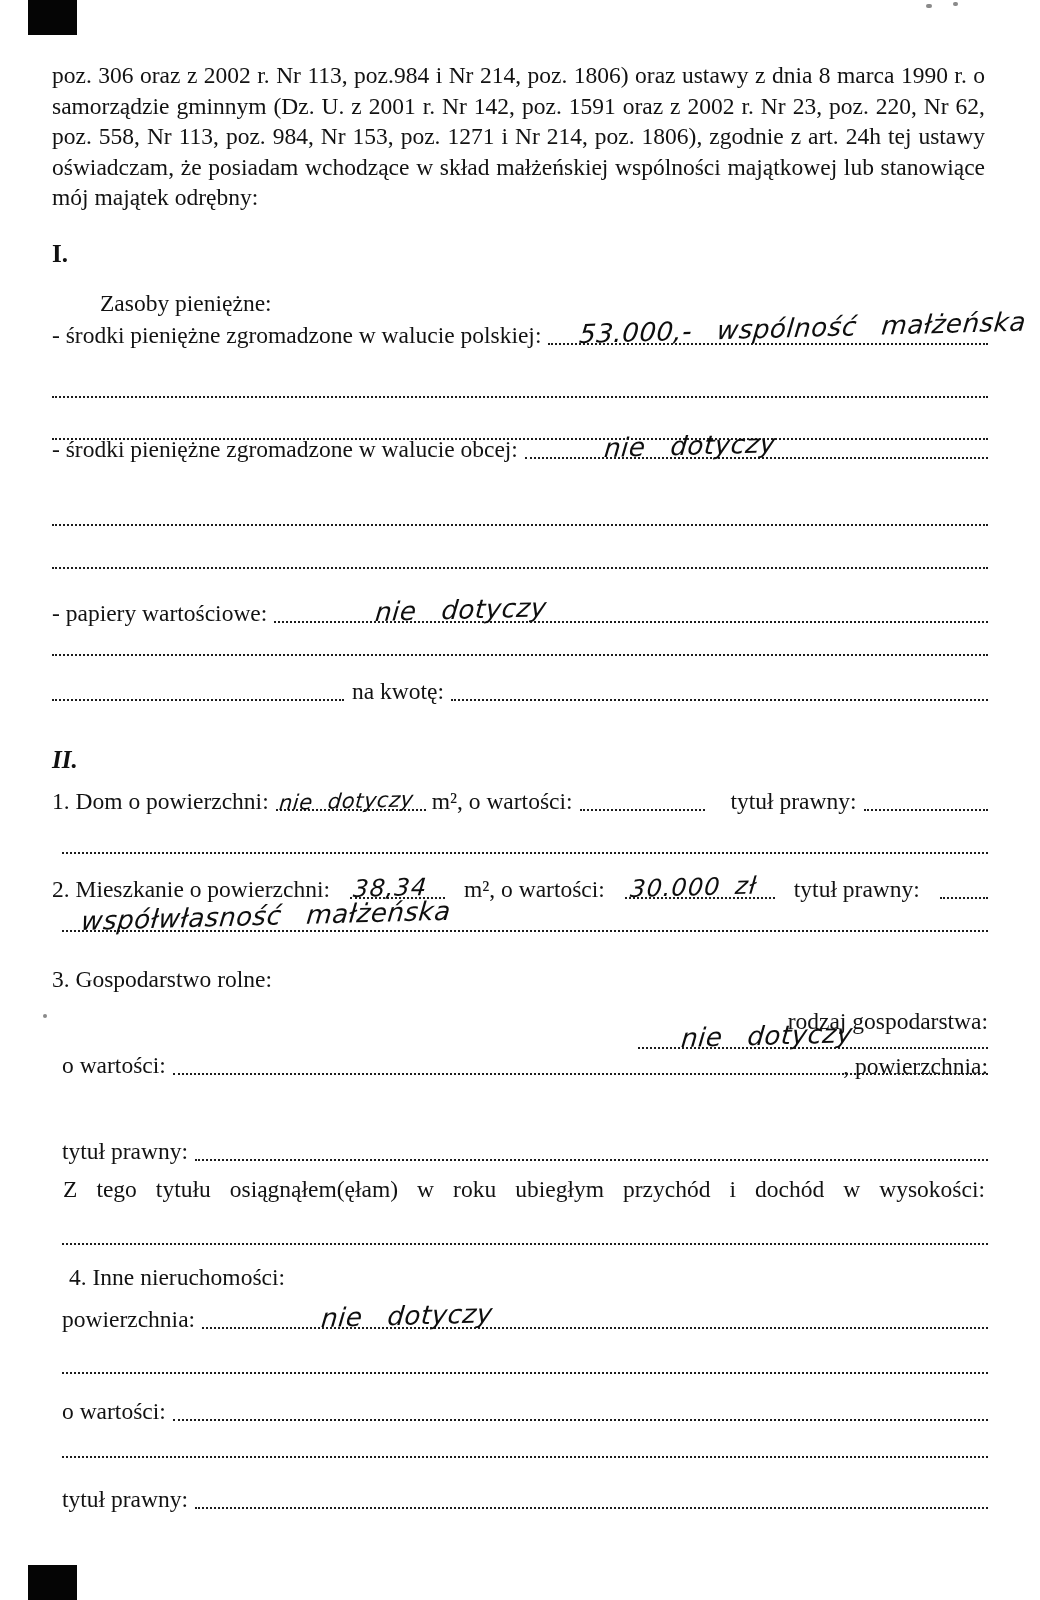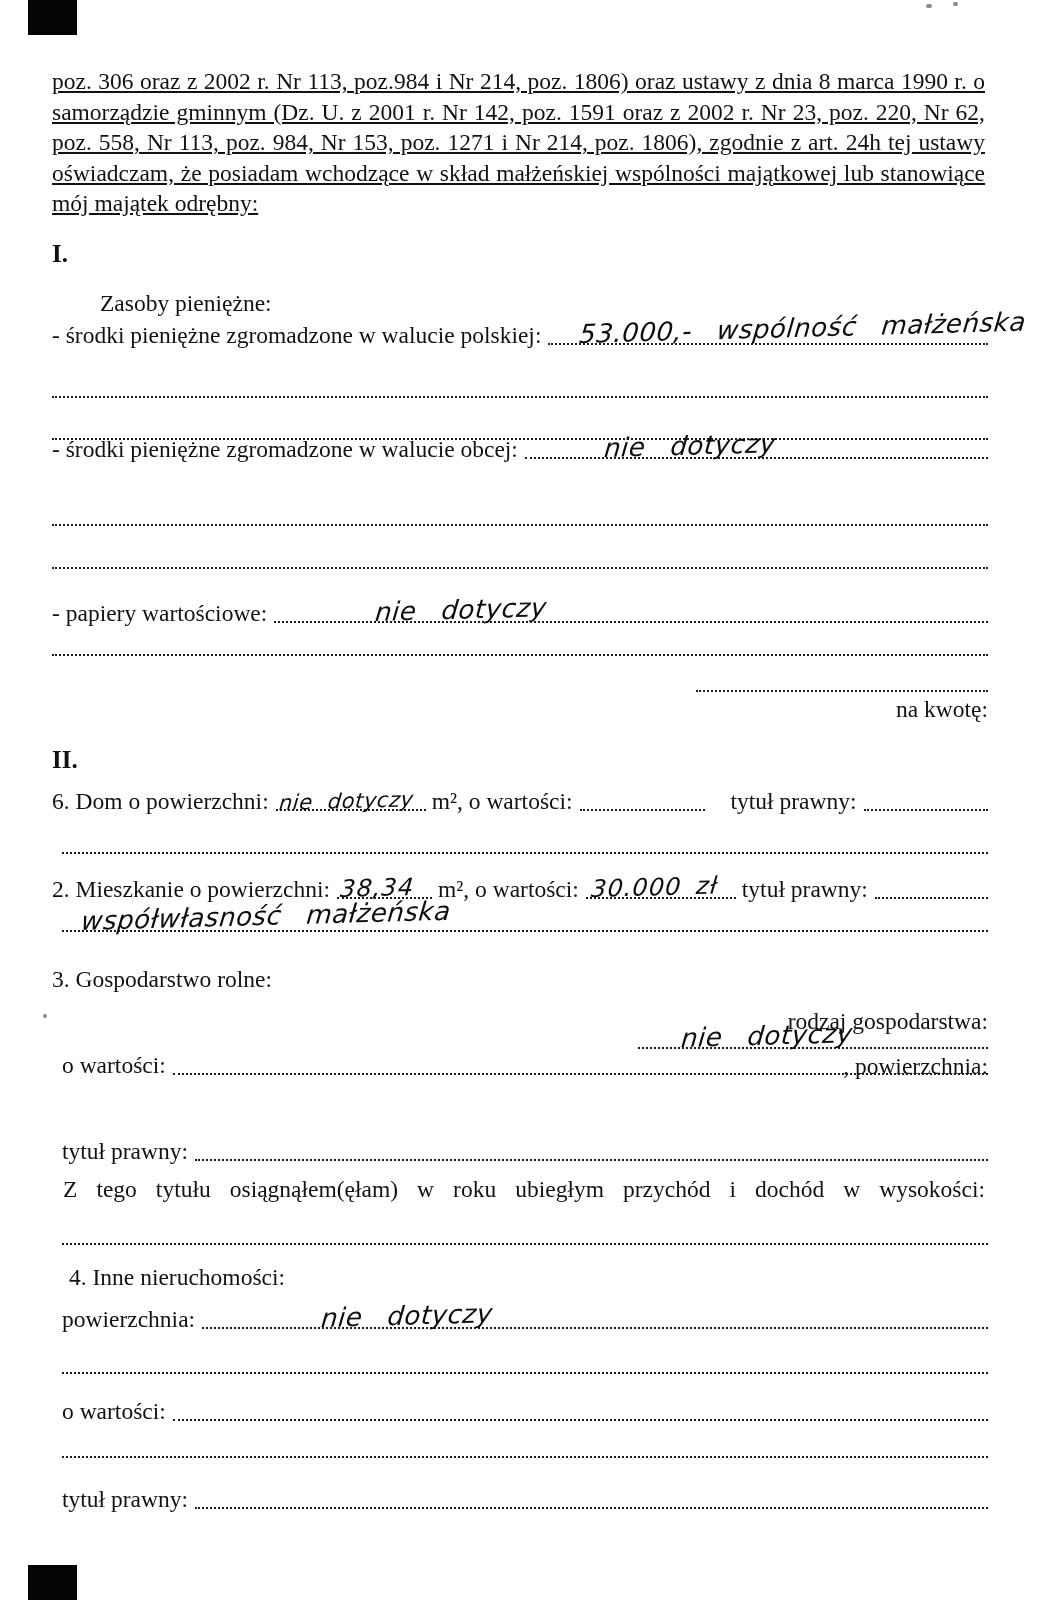--- a/index.html
+++ b/index.html
@@ -2,22 +2,22 @@
 <html><head>
 <meta charset="utf-8">
 <style>
   html,body{margin:0;padding:0;background:#e8e8e8;}
   .page{
     position:relative;width:1040px;height:1600px;background:#ffffff;
     font-family:"Liberation Serif", serif;color:#141414;overflow:hidden;
     margin:0 auto;
   }
   .par{
-    position:absolute;top:66px;left:52px;width:933px;
-    font-size:23.5px;line-height:30.5px;text-align:justify;color:#121212;text-decoration:underline;
+    position:absolute;top:60px;left:52px;width:933px;
+    font-size:23.5px;line-height:30.5px;text-align:justify;color:#121212;
   }
   .heading{
     position:absolute;left:52px;font-size:25px;font-weight:bold;color:#111;
   }
   .textline{
     position:absolute;left:52px;font-size:23.5px;color:#121212;white-space:nowrap;
   }
   .line{
     position:absolute;left:52px;right:52px;display:flex;align-items:flex-end;
     font-size:23.5px;color:#121212;white-space:nowrap;
@@ -86,43 +86,43 @@
 
   <div class="line" style="top:594px;margin-top:6px;">
     <span class="lbl">- papiery wartościowe:</span>
     <span class="fill grow">
       <span class="hw" style="left:100px;">nie dotyczy</span>
     </span>
   </div>
 
   <div class="dotline" style="left:52px;top:654px;"></div>
 
-  <div class="line" style="top:678px;flex-direction:column;">
+  <div class="line" style="top:678px;">
     <span class="fill first" style="width:292px;"></span>
     <span class="lbl" style="margin-left:8px;">na kwotę:</span>
     <span class="fill grow"></span>
   </div>
 
-  <div class="heading" style="top:746px;">II.</div>
+  <div class="heading" style="top:746px;font-style:italic;">II.</div>
 
   <div class="line" style="top:788px;">
-    <span class="lbl">6. Dom o powierzchni:</span>
+    <span class="lbl">1. Dom o powierzchni:</span>
     <span class="fill" style="width:150px;">
       <span class="hw small" style="left:2px;">nie dotyczy</span>
     </span>
     <span class="lbl" style="margin-left:6px;">m², o wartości:</span>
     <span class="fill" style="width:125px;"></span>
     <span class="gap"></span>
     <span class="lbl">tytuł prawny:</span>
     <span class="fill grow"></span>
   </div>
 
   <div class="dotline" style="left:62px;top:852px;"></div>
 
-  <div class="line" style="top:876px;">
+  <div class="line" style="top:876px;gap:13px;">
     <span class="lbl">2. Mieszkanie o powierzchni:</span>
     <span class="fill" style="width:95px;">
       <span class="hw num" style="left:2px;">38,34</span>
     </span>
     <span class="lbl" style="margin-left:6px;">m², o wartości:</span>
     <span class="fill" style="width:150px;">
       <span class="hw num" style="left:4px;">30.000 zł</span>
     </span>
     <span class="lbl" style="margin-left:6px;">tytuł prawny:</span>
     <span class="fill grow"></span>

